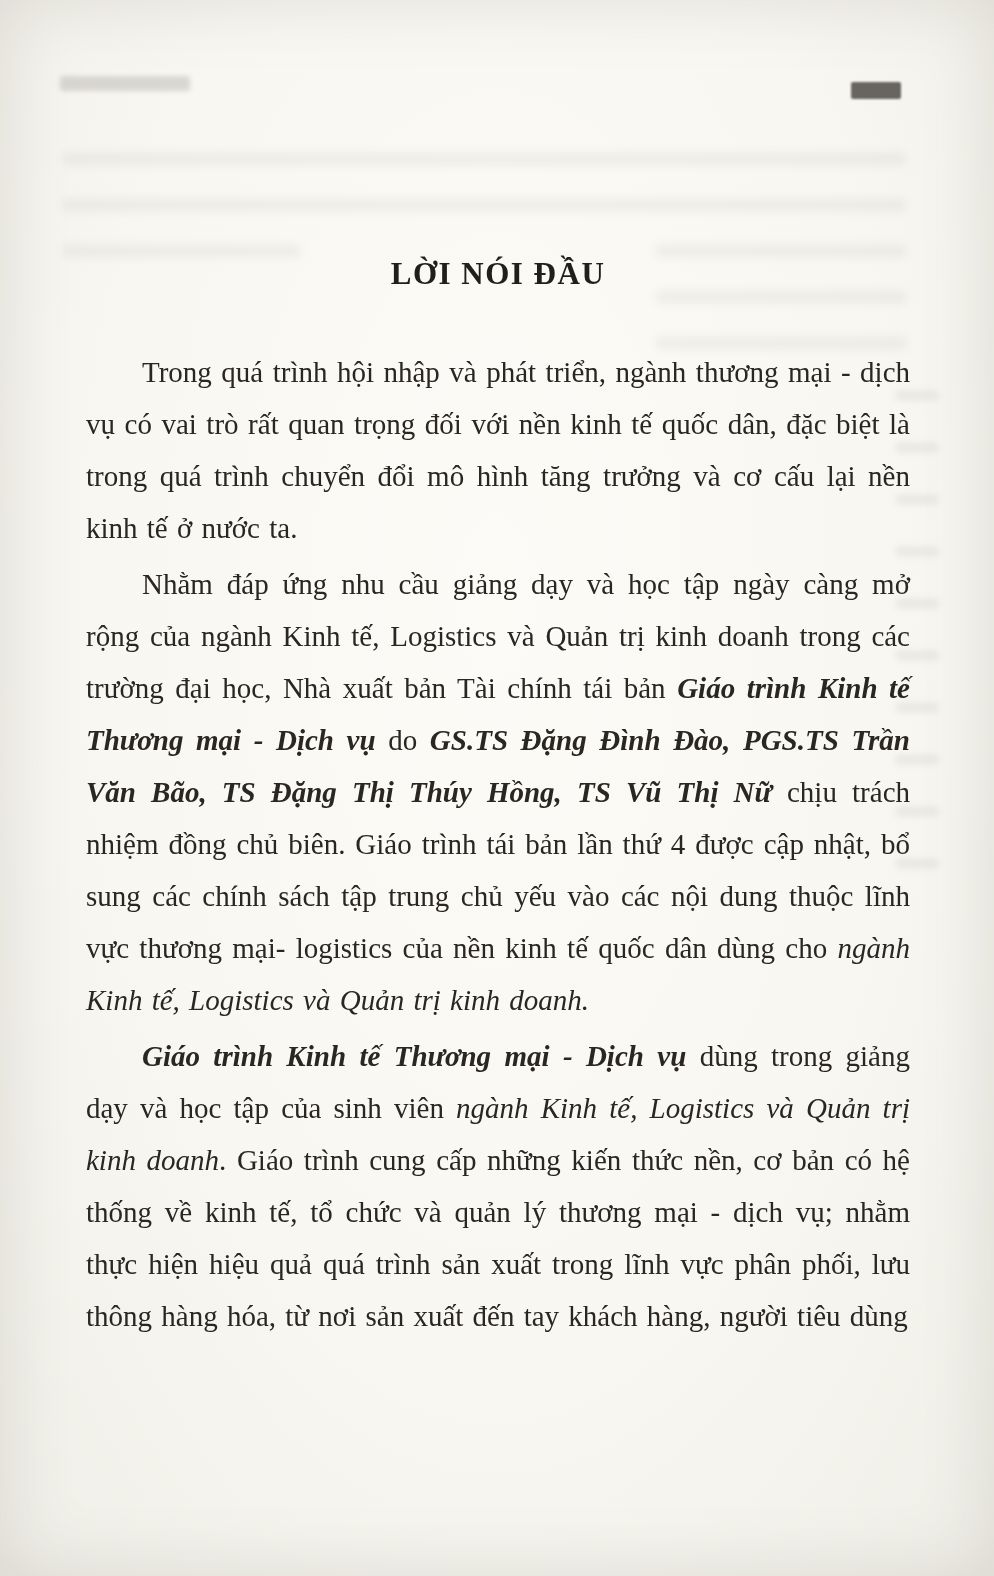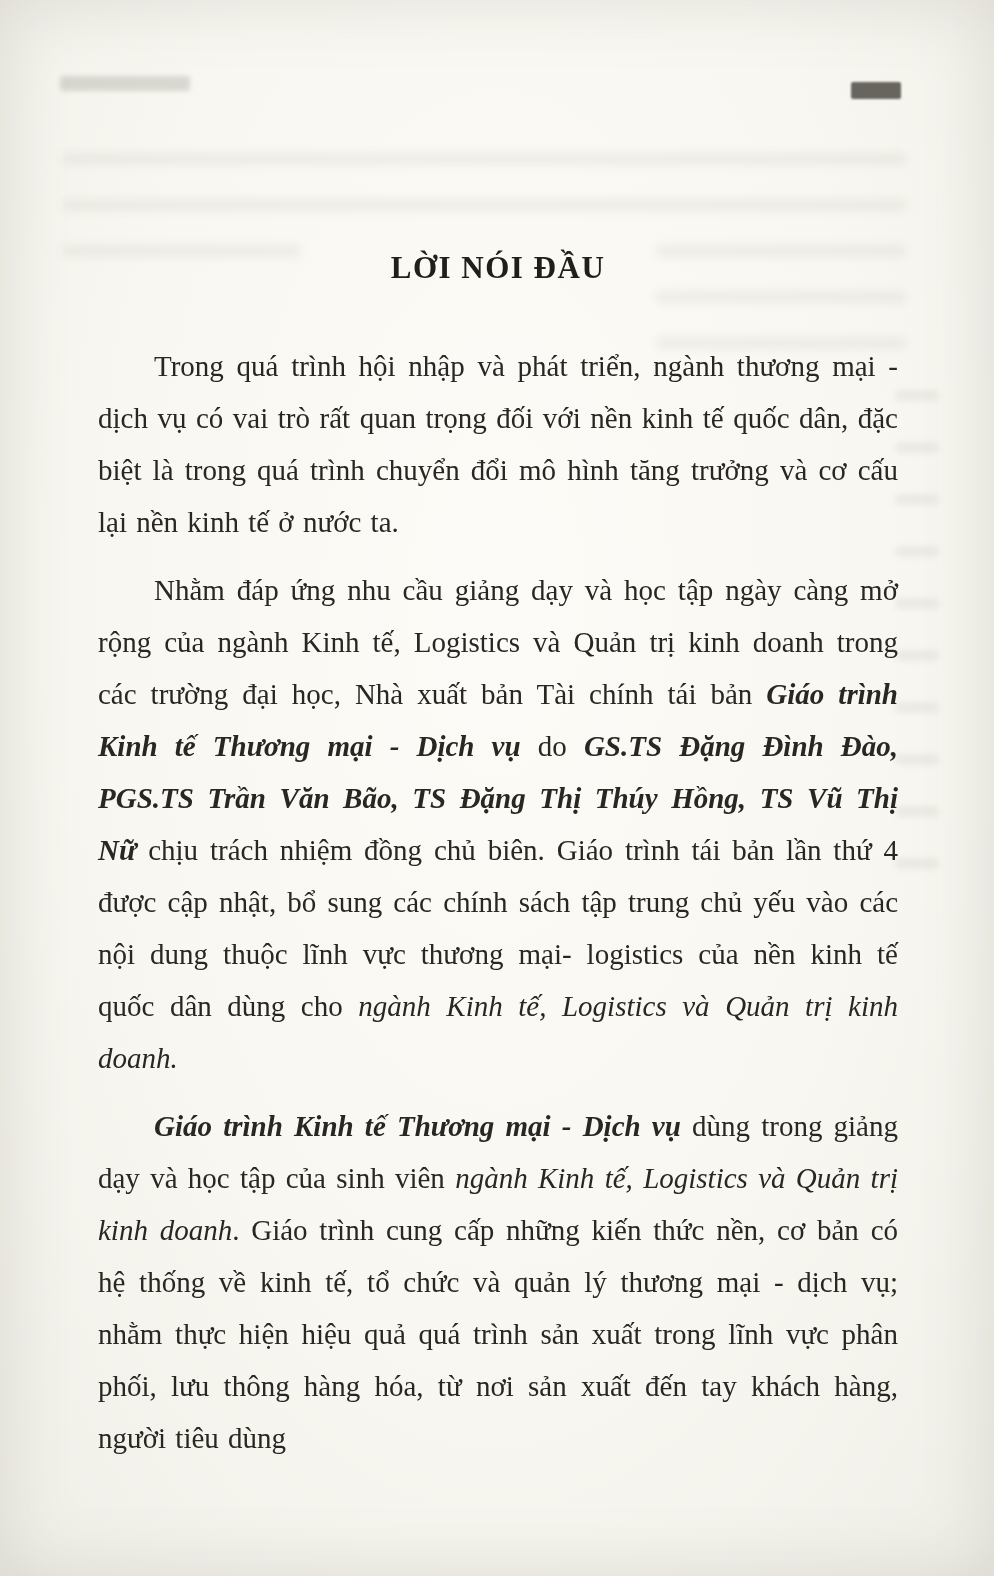--- a/index.html
+++ b/index.html
@@ -40,29 +40,29 @@
     opacity: 0.11; filter: blur(3px); border-radius: 5px;
   }
 
   
   .content {
     position: absolute;
     left: 82px; top: 248px; width: 832px;
     color: var(--ink);
   }
   .title {
-    margin: 2px 0 54px 0;
+    margin: 8px 0 54px 0;
     font-size: 31px;
     font-weight: bold;
     letter-spacing: 1.5px;
     text-align: center;
     color: var(--title-ink);
   }
   .para {
-    margin: 16px;
+    margin: 4px;
     font-size: 29px;
     line-height: 52px;
     text-align: justify;
     text-justify: inter-word;
     text-indent: 56px;
     word-spacing: 2px;
   }
   .run-bi { font-weight: bold; font-style: italic; }
   .run-i  { font-style: italic; }
 </style>

